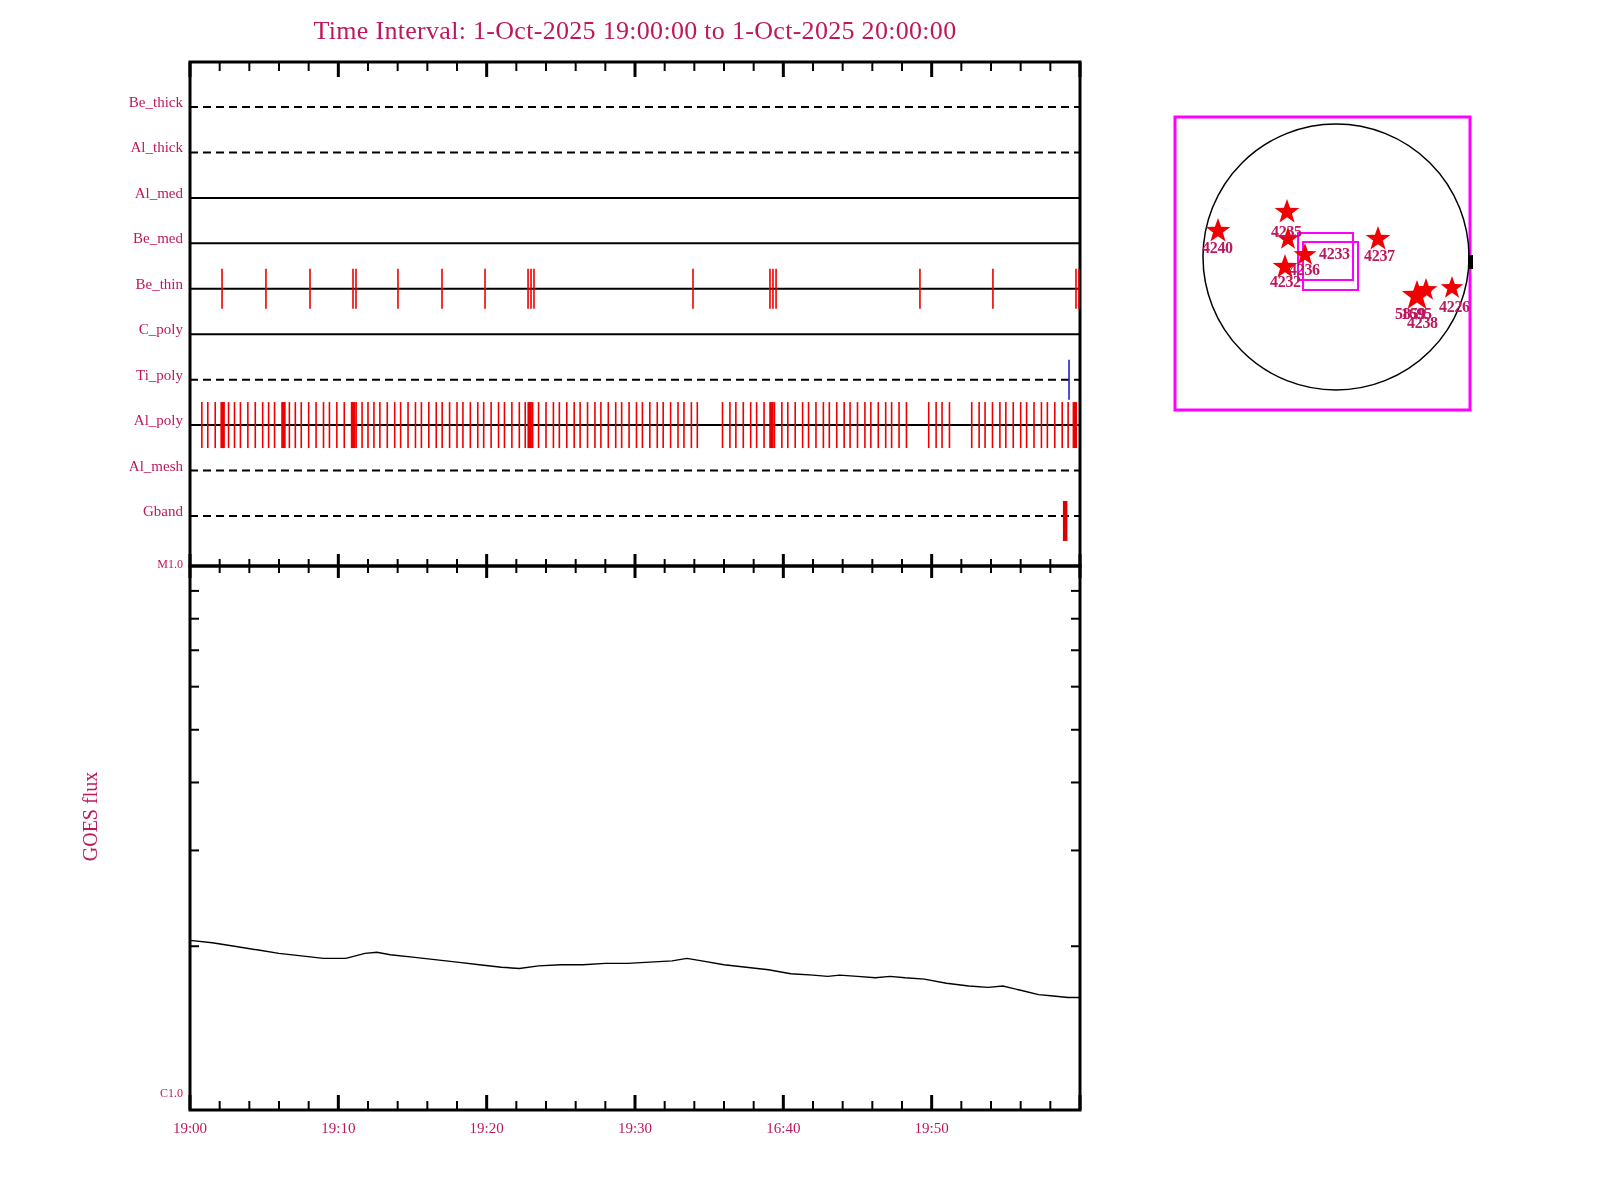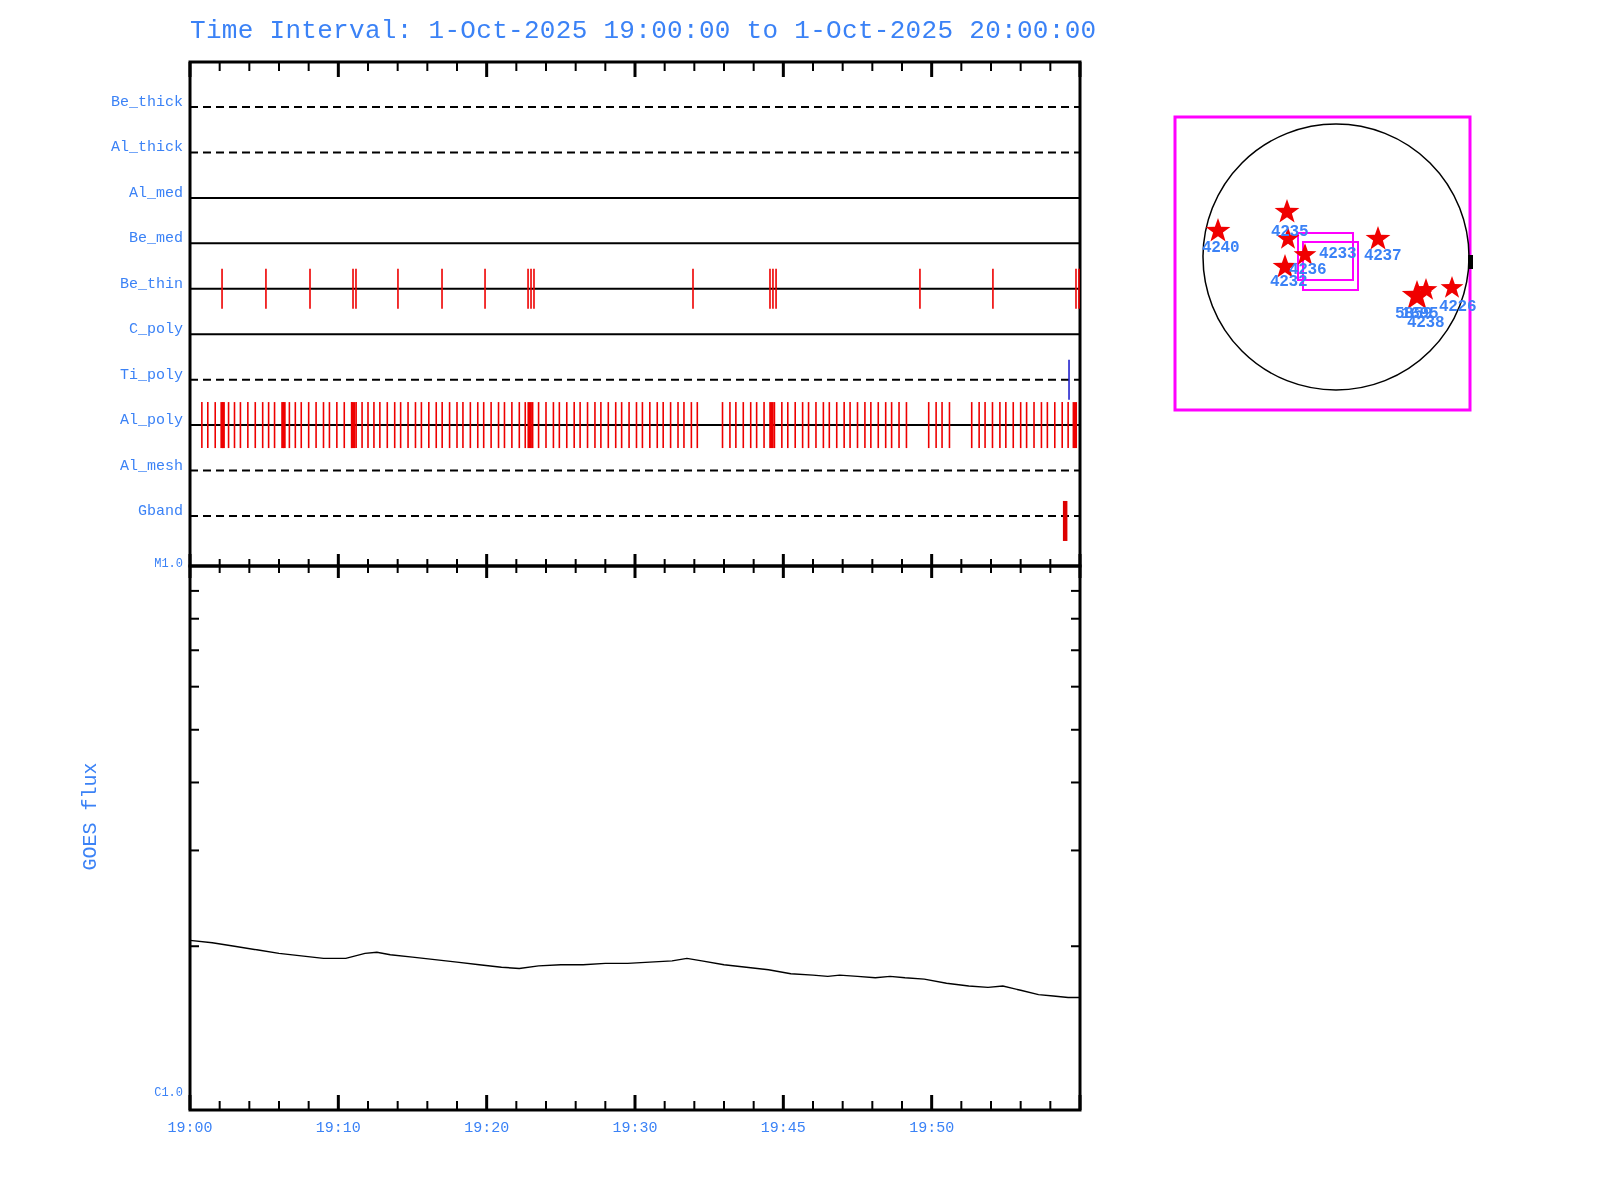--- a/index.html
+++ b/index.html
@@ -1,18 +1,18 @@
 <!DOCTYPE html>
 <html><head>
 <meta charset="utf-8">
 <style>
   html,body{margin:0;padding:0;background:#ffffff;}
   #canvas{
     position:relative;width:1600px;height:1200px;background:#ffffff;overflow:hidden;
-    font-family:Liberation Mono, monospace;color:#3b82f6;
+    font-family:Liberation Serif, serif;color:#be185d;
   }
   #plot-svg{position:absolute;left:0;top:0;}
   .txt{position:absolute;white-space:nowrap;}
   #title{left:190px;top:16px;width:890px;text-align:center;font-size:26px;letter-spacing:0.3px;}
   .filt{left:20px;width:163px;text-align:right;font-size:15px;}
   .ylab{left:23px;width:160px;text-align:right;font-size:12px;}
   #m1{top:557px;}
   #c1{top:1086px;}
   #goesflux{left:-60px;top:805px;width:300px;text-align:center;font-size:20px;
     transform:rotate(-90deg);}
@@ -333,21 +333,21 @@
   <div class="txt filt" style="top: 502.96px;">Gband</div>
 
   <div id="m1" class="txt ylab">M1.0</div>
   <div id="c1" class="txt ylab">C1.0</div>
   <div id="goesflux" class="txt">GOES flux</div>
 
   <div class="txt xtick" style="left: 145px;">19:00</div>
   <div class="txt xtick" style="left: 293.333px;">19:10</div>
   <div class="txt xtick" style="left: 441.667px;">19:20</div>
   <div class="txt xtick" style="left: 590px;">19:30</div>
-  <div class="txt xtick" style="left: 738.333px;">19:45</div>
+  <div class="txt xtick" style="left: 738.333px;">16:40</div>
   <div class="txt xtick" style="left: 886.667px;">19:50</div>
 
   <div class="txt arlab" style="left: 1202px; top: 239px;">4240</div>
   <div class="txt arlab" style="left: 1271px; top: 223px;">4235</div>
   <div class="txt arlab" style="left: 1275px; top: 245px; margin-left: 44px;">4233</div>
   <div class="txt arlab" style="left: 1289px; top: 261px;">4236</div>
   <div class="txt arlab" style="left: 1270px; top: 273px;">4232</div>
   <div class="txt arlab" style="left: 1364px; top: 247px;">4237</div>
   <div class="txt arlab" style="left: 1395px; top: 305px;">5859</div>
   <div class="txt arlab" style="left: 1401px; top: 305px;">1695</div>

